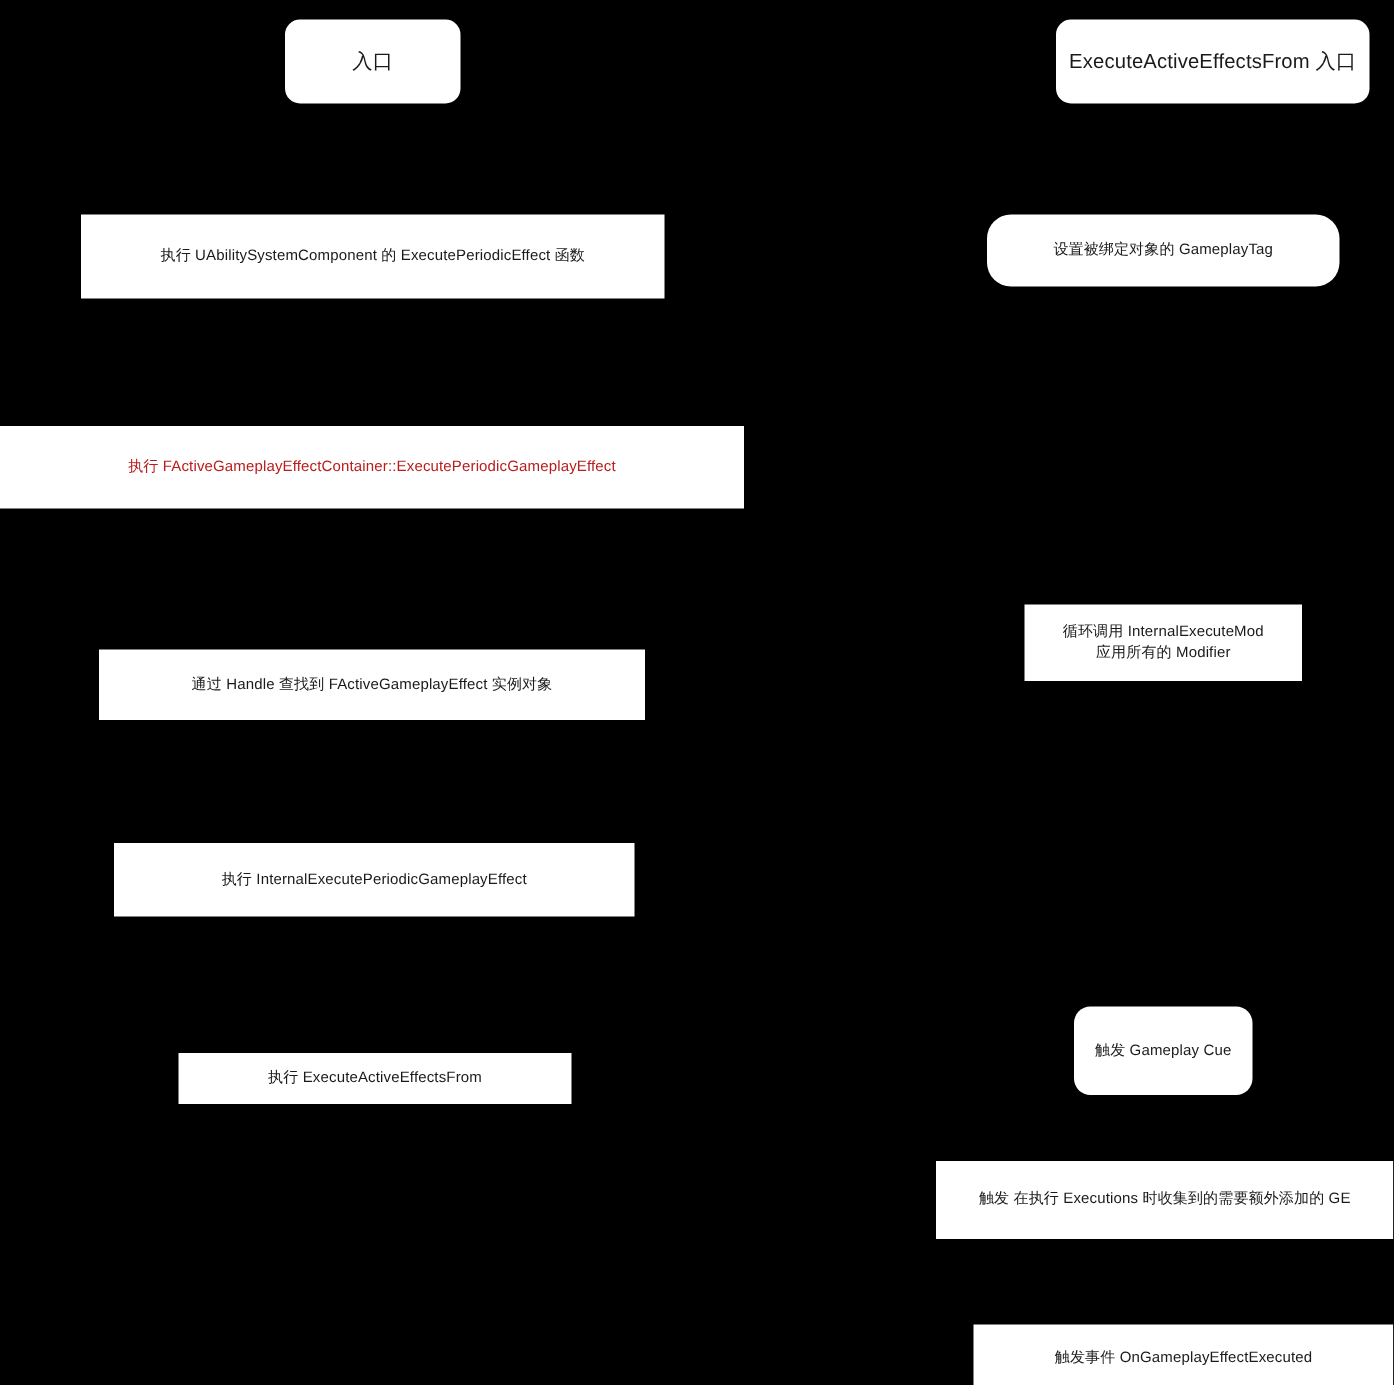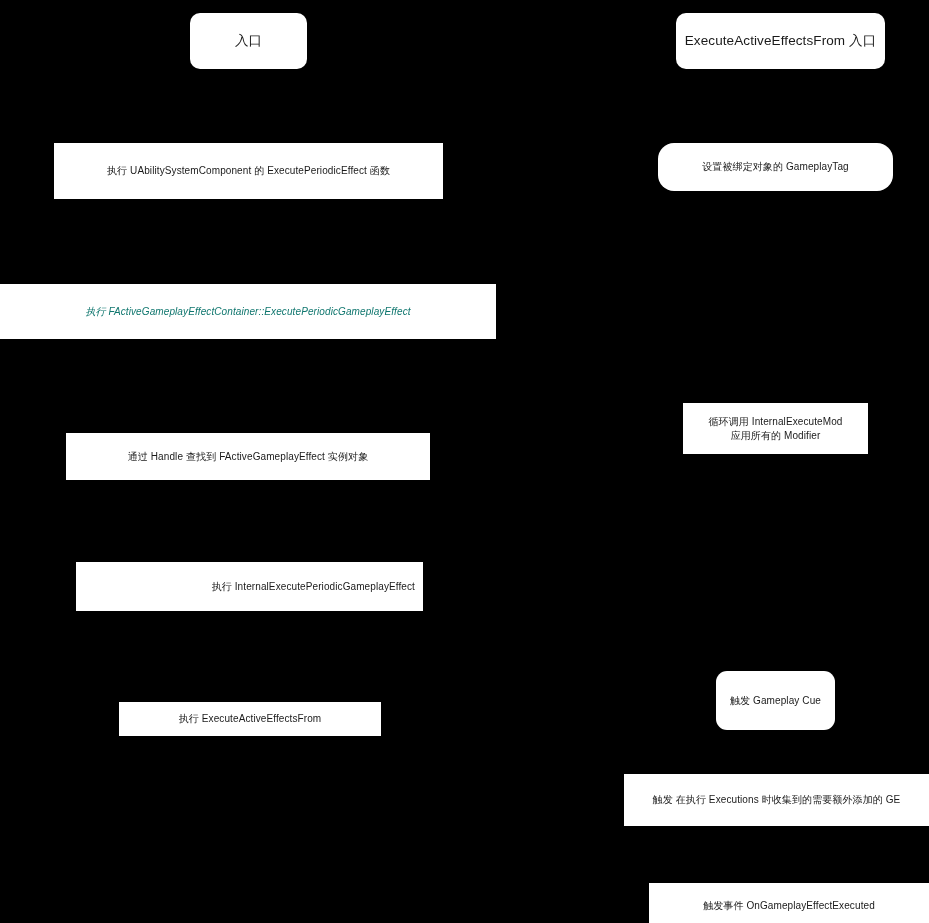--- a/index.html
+++ b/index.html
@@ -45,27 +45,27 @@
     white-space: pre-line;
   }
 </style>
 </head>
 <body>
 
 <div id="canvas" style="background: rgb(0, 0, 0);">
     <div style="position: absolute; left: 0px; top: 0px; width: 100%; height: 100%;">
       <div class="node rounded terminal" style="left: 190px; top: 2px; width: 117px; height: 56px; background: rgb(255, 255, 255); color: rgb(26, 26, 26);"><span class="label">入口</span></div>
       <div class="node" style="left: 54px; top: 132px; width: 389px; height: 56px; background: rgb(255, 255, 255); color: rgb(26, 26, 26);"><span class="label">执行 UAbilitySystemComponent 的 ExecutePeriodicEffect 函数</span></div>
-      <div class="node" style="left: 0px; top: 273px; width: 496px; height: 55px; background: rgb(255, 255, 255); color: #0f766e; font-style: italic;"><span class="label">执行 FActiveGameplayEffectContainer::ExecutePeriodicGameplayEffect</span></div>
+      <div class="node" style="left: 0px; top: 273px; width: 496px; height: 55px; background: rgb(255, 255, 255); color: #b91c1c;"><span class="label">执行 FActiveGameplayEffectContainer::ExecutePeriodicGameplayEffect</span></div>
       <div class="node" style="left: 66px; top: 422px; width: 364px; height: 47px; background: rgb(255, 255, 255); color: rgb(26, 26, 26);"><span class="label">通过 Handle 查找到 FActiveGameplayEffect 实例对象</span></div>
-      <div class="node" style="left: 76px; top: 551px; width: 347px; height: 49px; background: rgb(255, 255, 255); color: rgb(26, 26, 26); text-align: right;"><span class="label">执行 InternalExecutePeriodicGameplayEffect</span></div>
+      <div class="node" style="left: 76px; top: 551px; width: 347px; height: 49px; background: rgb(255, 255, 255); color: rgb(26, 26, 26);"><span class="label">执行 InternalExecutePeriodicGameplayEffect</span></div>
       <div class="node" style="left: 119px; top: 691px; width: 262px; height: 34px; background: rgb(255, 255, 255); color: rgb(26, 26, 26);"><span class="label">执行 ExecuteActiveEffectsFrom</span></div>
     </div>
     <div style="position: absolute; left: 0px; top: 0px; width: 100%; height: 100%;">
-      <div class="node rounded terminal" style="left: 676px; top: 2px; width: 209px; height: 56px; background: rgb(255, 255, 255); color: rgb(26, 26, 26);"><span class="label">ExecuteActiveEffectsFrom 入口</span></div>
+      <div class="node rounded terminal" style="left: 704px; top: 2px; width: 209px; height: 56px; background: rgb(255, 255, 255); color: rgb(26, 26, 26);"><span class="label">ExecuteActiveEffectsFrom 入口</span></div>
       <div class="node" style="left: 658px; top: 132px; width: 235px; height: 48px; background: rgb(255, 255, 255); color: rgb(26, 26, 26); border-radius: 16px;"><span class="label">设置被绑定对象的 GameplayTag</span></div>
       <div class="node" style="left: 683px; top: 392px; width: 185px; height: 51px; background: rgb(255, 255, 255); color: rgb(26, 26, 26);"><span class="label">循环调用 InternalExecuteMod
 应用所有的 Modifier</span></div>
       <div class="node" style="left: 716px; top: 660px; width: 119px; height: 59px; background: rgb(255, 255, 255); color: rgb(26, 26, 26); border-radius: 11px;"><span class="label">触发 Gameplay Cue</span></div>
       <div class="node" style="left: 624px; top: 763px; width: 305px; height: 52px; background: rgb(255, 255, 255); color: rgb(26, 26, 26);"><span class="label">触发 在执行 Executions 时收集到的需要额外添加的 GE</span></div>
       <div class="node" style="left: 649px; top: 872px; width: 280px; height: 46px; background: rgb(255, 255, 255); color: rgb(26, 26, 26);"><span class="label">触发事件 OnGameplayEffectExecuted</span></div>
     </div>
   </div>
 
 </body></html>

